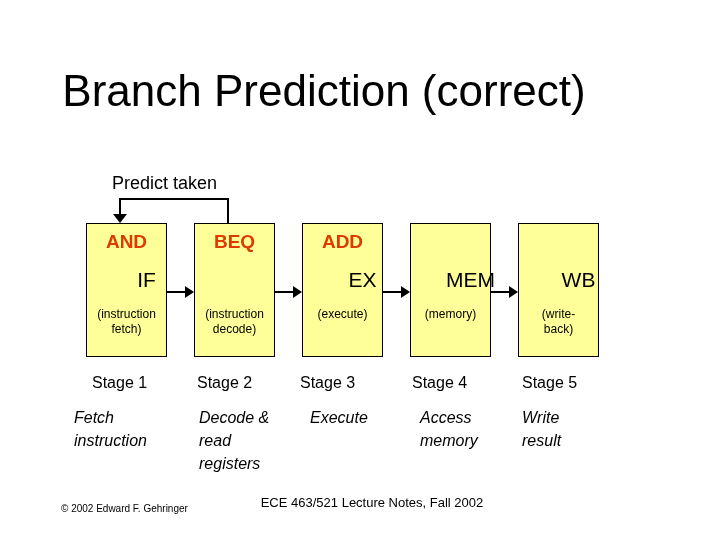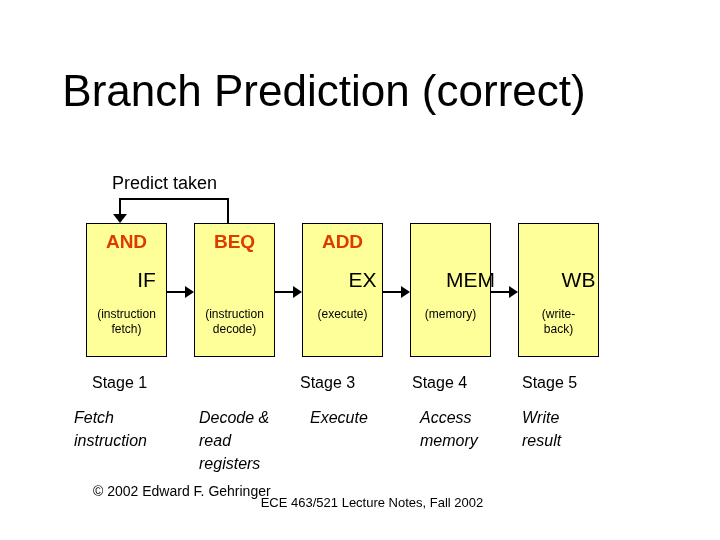--- a/index.html
+++ b/index.html
@@ -37,21 +37,21 @@
   .arrow { position:absolute; top:286px; width:27px; height:12px; }
   .arrow .shaft { position:absolute; left:0; top:5px; width:20px; height:2px; background:#000; }
   .arrow .head  { position:absolute; right:0; top:0; width:0; height:0;
                   border-top:6px solid transparent; border-bottom:6px solid transparent;
                   border-left:9px solid #000; }
 
   .stage-label { position:absolute; top:374px; font-size:16px; white-space:nowrap; }
   .desc { position:absolute; top:406px; font-size:16px; font-style:italic;
           line-height:23px; white-space:pre-line; }
 
-  .footer-copy   { position:absolute; left:61px; top:483px; font-size:14px;margin-left:32px; }
+  .footer-copy   { position:absolute; left:61px; top:503px; font-size:10px; }
   .footer-course { position:absolute; left:12px; top:495px; width:720px; text-align:center; font-size:13px; }
 </style>
 </head>
 <body>
 
 <div class="slide">
 
   <div class="title">Branch Prediction (correct)</div>
 
   <div class="predict-label">Predict taken</div>
@@ -102,20 +102,21 @@
   <div class="arrow" style="left:383px">
     <div class="shaft"></div>
     <div class="head"></div>
   </div>
   <div class="arrow" style="left:491px">
     <div class="shaft"></div>
     <div class="head"></div>
   </div>
 
   <div class="stage-label" style="left:92px">Stage 1</div>
+  <div class="stage-label" style="left:197px">Stage 2</div>
   <div class="stage-label" style="left:300px">Stage 3</div>
   <div class="stage-label" style="left:412px">Stage 4</div>
   <div class="stage-label" style="left:522px">Stage 5</div>
 
   <div class="desc" style="left:74px">Fetch
 instruction</div>
   <div class="desc" style="left:199px">Decode &amp;
 read
 registers</div>
   <div class="desc" style="left:310px">Execute</div>

